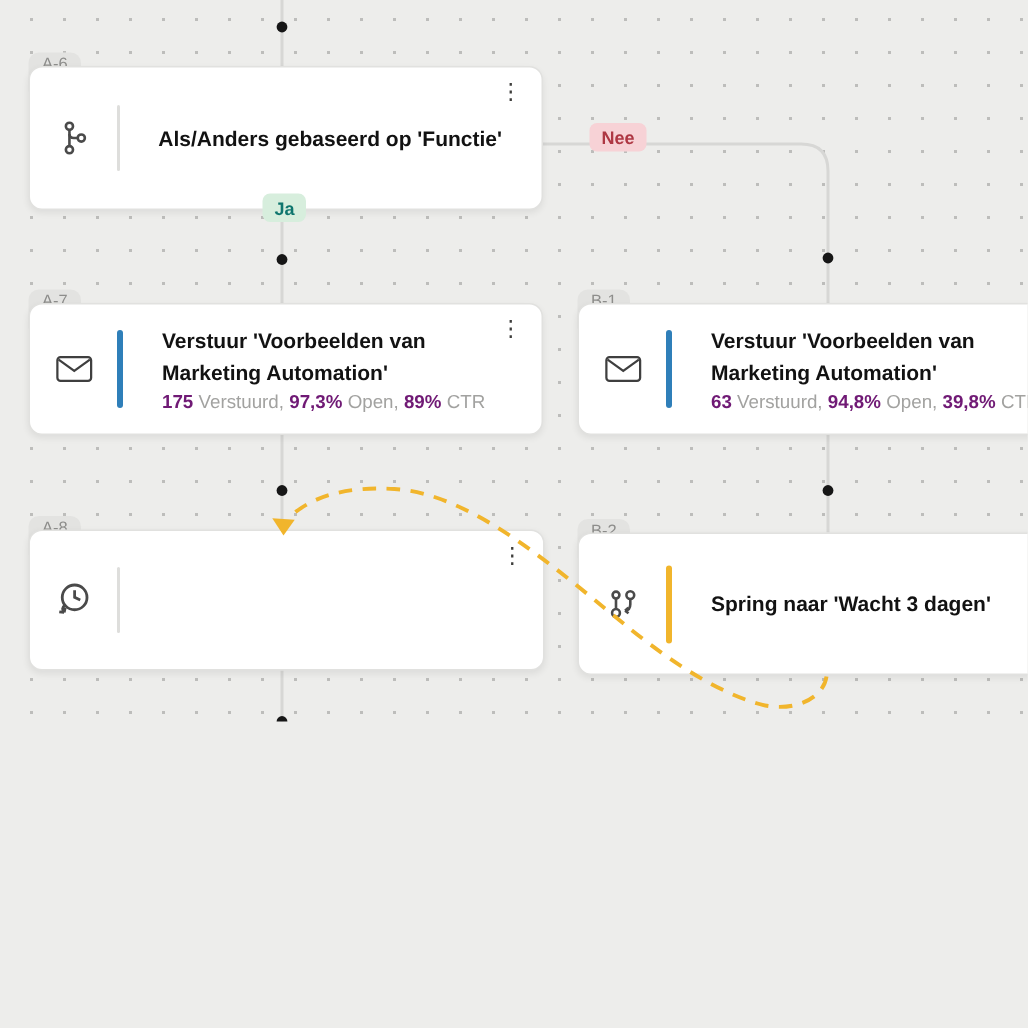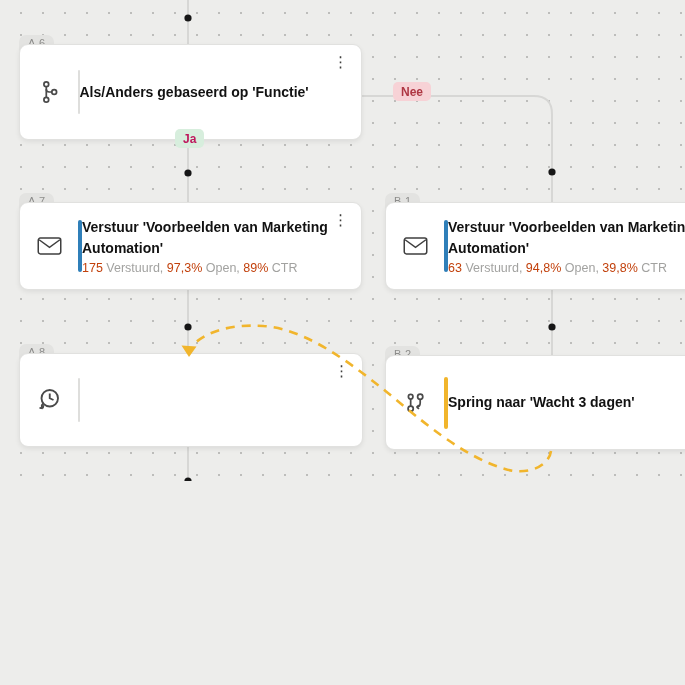--- a/index.html
+++ b/index.html
@@ -24,34 +24,34 @@
     border:1px solid #e1e1df; border-radius:9px;
     box-shadow:0 2px 5px rgba(0,0,0,.07);
     display:flex; align-items:center; box-sizing:border-box;
   }
   .iconbox{width:58px; min-width:58px; display:flex; align-items:center; justify-content:center; color:#424242;}
   .rule{width:4px; border-radius:2px; height:52px;}
   .rule.sm{height:44px;}
   .rule.blue{background:#2f7fb9;}
   .rule.yellow{background:#f1b52c;}
   .rule.gray{width:1.5px; background:#dededc;}
-  .content{flex:1; padding:0 14px 0 0; min-width:0;}
+  .content{flex:1; padding:0 14px 0 26px; min-width:0;}
   .title{font-size:14px; font-weight:bold; color:#121212; line-height:1.45; max-width:252px;}
   .title.nowrap{white-space:nowrap; max-width:none;}
   .stats{margin-top:3px; font-size:12.5px; color:#a2a2a0; white-space:nowrap;}
-  .stats .num{color:#c2410c; font-weight:normal;}
+  .stats .num{color:#701a75; font-weight:bold;}
   .menu{
     position:absolute; top:7px; right:9px; color:#3e3e3c; font-size:15px;
     line-height:15px; padding:2px 4px; cursor:pointer;
   }
   .badge{
     position:absolute; z-index:5; font-size:12px; font-weight:bold;
     padding:2.5px 8px; border-radius:5px; line-height:14px;
   }
-  .badge.ja{background:#d7eedd; color:#be185d;}
+  .badge.ja{background:#d7eedd; color:#0f766e;}
   .badge.nee{background:#f7d2d6; color:#ae3743;margin-left:28px;}
   .add-btn{
     position:absolute; z-index:2; left:174px; top:621px; width:28px; height:28px;
     border:1.5px solid #6f6f6d; border-radius:50%; box-sizing:border-box;
     display:flex; align-items:center; justify-content:center;
     color:#1f1f1f; font-size:19px; line-height:19px; cursor:pointer; font-weight:400;
     background:transparent;
   }
 </style>
 </head>

